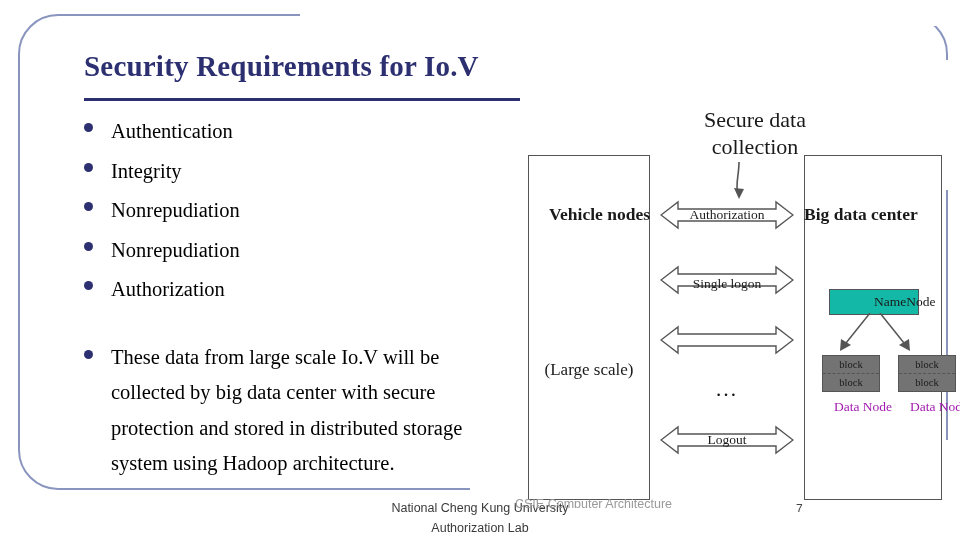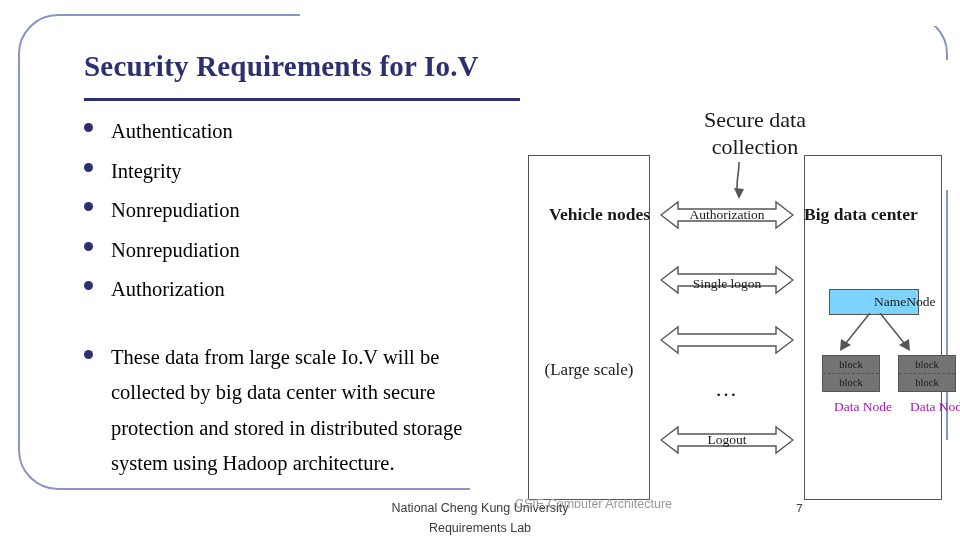--- a/index.html
+++ b/index.html
@@ -197,21 +197,21 @@
     left: 309px;
     top: 189px;
     width: 90px;
     height: 26px;
     border: 1.4px solid #555555;
     box-sizing: border-box;
     text-align: center;
     font-size: 13.5px;
     line-height: 24px;
     color: #1a1a1a;
-    background: #7dd3fc;
+    background: #14b8a6;
     padding-left: 44px;
   }
   .dnblock {
     position: absolute;
     width: 58px;
     border: 1.3px solid #555555;
     box-sizing: border-box;
     background: #737373;
   }
   .dnblock span {
@@ -394,18 +394,18 @@
 
     <svg class="flow-arrow" style="top:325px;" viewBox="0 0 134 30">
       <path d="M18 2 L18 9 L116 9 L116 2 L133 15 L116 28 L116 21 L18 21 L18 28 L1 15 Z" fill="#ffffff" stroke="#555" stroke-width="1.4"></path>
     </svg>
     <div class="flow-label" style="top:332px;">Logout</div>
 
   </div>
 
   <div class="footer">
     <div>National Cheng Kung University</div>
-    <div>Requirements Lab</div>
+    <div>Authorization Lab</div>
   </div>
   <div class="footer-overlap">CSIE Computer Architecture</div>
   <div class="page-num">7</div>
 
 </div>
 
 </body></html>

